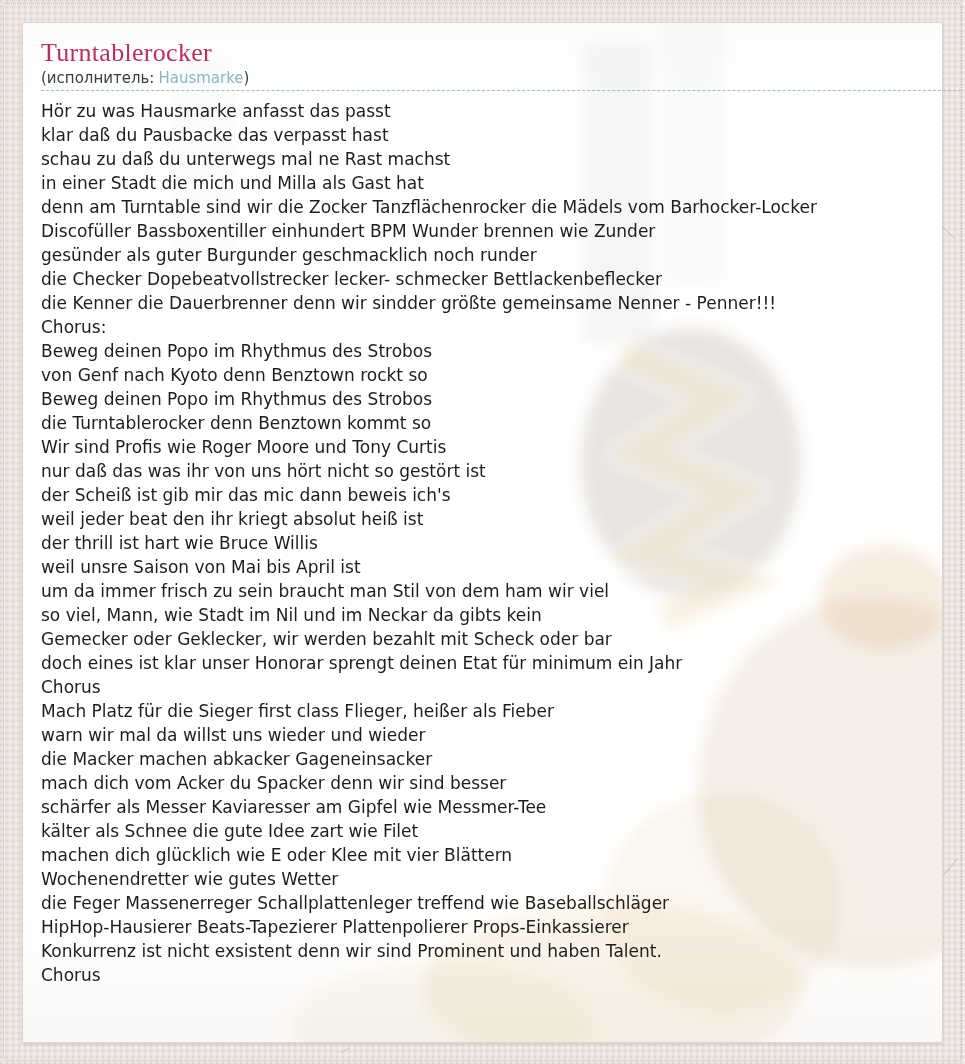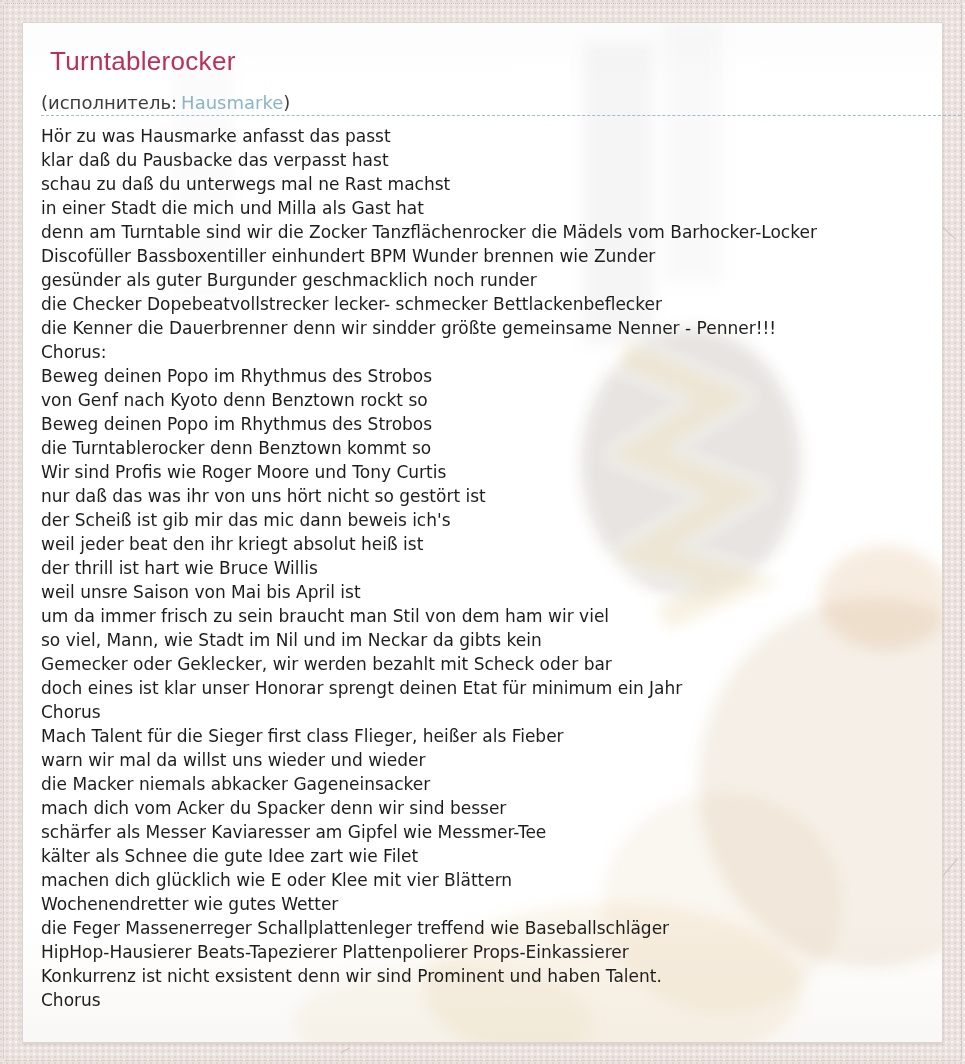--- a/index.html
+++ b/index.html
@@ -52,34 +52,33 @@
     left: 0; top: 0; right: 0; bottom: 0;
     overflow: hidden;
     pointer-events: none;
   }
   .card-content {
     position: relative;
     z-index: 1;
   }
 
   .page-title {
-    margin: 9px;
-    font-family: Liberation Sans, sans-serif;
+    margin: 0;
+    font-family: Liberation Serif, serif;
     font-size: 26px;
     line-height: 31px;
     font-weight: 400;
     letter-spacing: 0.3px;
     color: #b93059;
   }
   .artist-line {
-    font-size: 18px;
+    font-size: 15px;
     line-height: 20px;
     color: #3c3c3c;
     padding-bottom: 2px;
-    margin-top: 16px;
   }
   .artist-prefix { margin-right: 4px; }
   .artist-link {
     color: #8ab5c5;
     text-decoration: none;
     cursor: pointer;
   }
   .separator {
     width: 920px; 
     height: 0;
@@ -160,23 +159,23 @@
         <div class="lyrics-line">nur daß das was ihr von uns hört nicht so gestört ist</div>
         <div class="lyrics-line">der Scheiß ist gib mir das mic dann beweis ich's</div>
         <div class="lyrics-line">weil jeder beat den ihr kriegt absolut heiß ist</div>
         <div class="lyrics-line">der thrill ist hart wie Bruce Willis</div>
         <div class="lyrics-line">weil unsre Saison von Mai bis April ist</div>
         <div class="lyrics-line">um da immer frisch zu sein braucht man Stil von dem ham wir viel</div>
         <div class="lyrics-line">so viel, Mann, wie Stadt im Nil und im Neckar da gibts kein</div>
         <div class="lyrics-line">Gemecker oder Geklecker, wir werden bezahlt mit Scheck oder bar</div>
         <div class="lyrics-line">doch eines ist klar unser Honorar sprengt deinen Etat für minimum ein Jahr</div>
         <div class="lyrics-line">Chorus</div>
-        <div class="lyrics-line">Mach Talent für die Sieger first class Flieger, heißer als Fieber</div>
+        <div class="lyrics-line">Mach Platz für die Sieger first class Flieger, heißer als Fieber</div>
         <div class="lyrics-line">warn wir mal da willst uns wieder und wieder</div>
-        <div class="lyrics-line">die Macker niemals abkacker Gageneinsacker</div>
+        <div class="lyrics-line">die Macker machen abkacker Gageneinsacker</div>
         <div class="lyrics-line">mach dich vom Acker du Spacker denn wir sind besser</div>
         <div class="lyrics-line">schärfer als Messer Kaviaresser am Gipfel wie Messmer-Tee</div>
         <div class="lyrics-line">kälter als Schnee die gute Idee zart wie Filet</div>
         <div class="lyrics-line">machen dich glücklich wie E oder Klee mit vier Blättern</div>
         <div class="lyrics-line">Wochenendretter wie gutes Wetter</div>
         <div class="lyrics-line">die Feger Massenerreger Schallplattenleger treffend wie Baseballschläger</div>
         <div class="lyrics-line">HipHop-Hausierer Beats-Tapezierer Plattenpolierer Props-Einkassierer</div>
         <div class="lyrics-line">Konkurrenz ist nicht exsistent denn wir sind Prominent und haben Talent.</div>
         <div class="lyrics-line">Chorus</div>
       </div>

